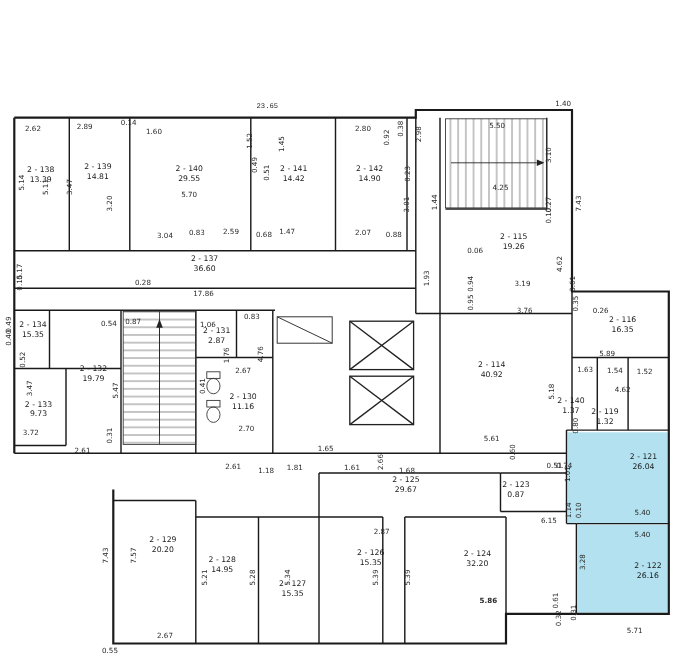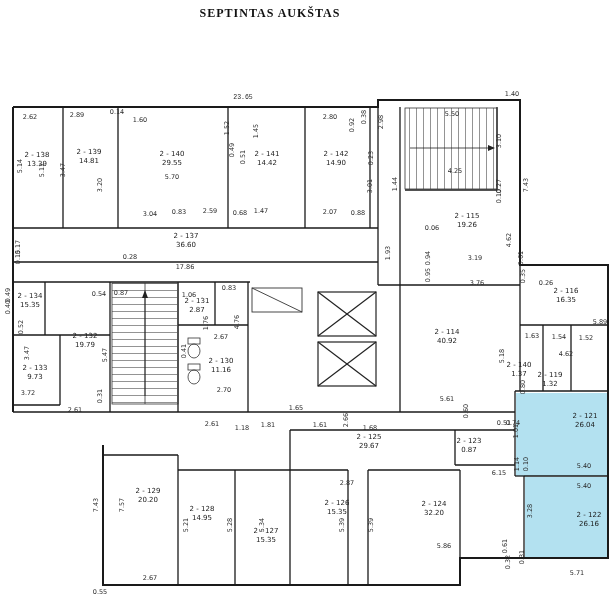--- a/index.html
+++ b/index.html
@@ -133,21 +133,20 @@
     </g>
 
     <g stroke="#333" stroke-width="0.8" fill="none">
       <rect x="188" y="338" width="12" height="6"></rect>
       <ellipse cx="194" cy="351" rx="6" ry="7"></ellipse>
       <rect x="188" y="364" width="12" height="6"></rect>
       <ellipse cx="194" cy="377" rx="6" ry="7"></ellipse>
     </g>
   </svg>
 
-  <div class="title">SEPTINTAS AUKŠTAS</div>
 
   <div class="room" style="left:37px;top:160px">
       <span>2 - 138</span>
       <span>13.39</span>
     </div>
   <div class="room" style="left:89px;top:157px">
       <span>2 - 139</span>
       <span>14.81</span>
     </div>
   <div class="room" style="left:172px;top:159px">
@@ -280,21 +279,21 @@
     <span class="dim v" style="left: 499px; top: 196px;">0.10</span>
     <span class="dim v" style="left: 509px; top: 240px;">4.62</span>
     <span class="dim" style="left: 432px; top: 228px;">0.06</span>
     <span class="dim v" style="left: 428px; top: 258px;">0.94</span>
     <span class="dim v" style="left: 428px; top: 275px;">0.95</span>
     <span class="dim" style="left: 475px; top: 258px;">3.19</span>
     <span class="dim" style="left: 477px; top: 283px;">3.76</span>
     <span class="dim v" style="left: 521px; top: 258px;">3.61</span>
     <span class="dim v" style="left: 523px; top: 276px;">0.35</span>
     <span class="dim" style="left: 546px; top: 283px;">0.26</span>
-    <span class="dim" style="left: 600px; top: 322px;">5.89</span>
+    <span class="dim" style="left: 552px; top: 322px;">5.89</span>
     <span class="dim v" style="left: 18px; top: 247px;">0.17</span>
     <span class="dim v" style="left: 18px; top: 257px;">0.15</span>
     <span class="dim" style="left: 130px; top: 257px;">0.28</span>
     <span class="dim" style="left: 185px; top: 267px;">17.86</span>
     <span class="dim v" style="left: 8px; top: 295px;">0.49</span>
     <span class="dim v" style="left: 8px; top: 307px;">0.40</span>
     <span class="dim v" style="left: 21px; top: 327px;">0.52</span>
     <span class="dim" style="left: 99px; top: 294px;">0.54</span>
     <span class="dim" style="left: 121px; top: 293px;">0.87</span>
     <span class="dim" style="left: 189px; top: 295px;">1.06</span>
@@ -339,16 +338,16 @@
     <span class="dim" style="left: 577px; top: 573px;">5.71</span>
     <span class="dim v" style="left: 96px; top: 505px;">7.43</span>
     <span class="dim v" style="left: 122px; top: 505px;">7.57</span>
     <span class="dim v" style="left: 186px; top: 525px;">5.21</span>
     <span class="dim v" style="left: 230px; top: 525px;">5.28</span>
     <span class="dim v" style="left: 262px; top: 525px;">5.34</span>
     <span class="dim v" style="left: 342px; top: 525px;">5.39</span>
     <span class="dim v" style="left: 371px; top: 525px;">5.39</span>
     <span class="dim" style="left: 451px; top: 473px; margin-left: 48px;">6.15</span>
     <span class="dim" style="left: 347px; top: 483px;">2.87</span>
-    <span class="dim" style="left: 444px; top: 546px;">5.86</span>
+    <span class="dim" style="left: 444px; top: 546px; font-weight: bold;">5.86</span>
     <span class="dim" style="left: 150px; top: 578px;">2.67</span>
     <span class="dim" style="left: 100px; top: 592px;">0.55</span>
   </div>
 
 </body></html>

